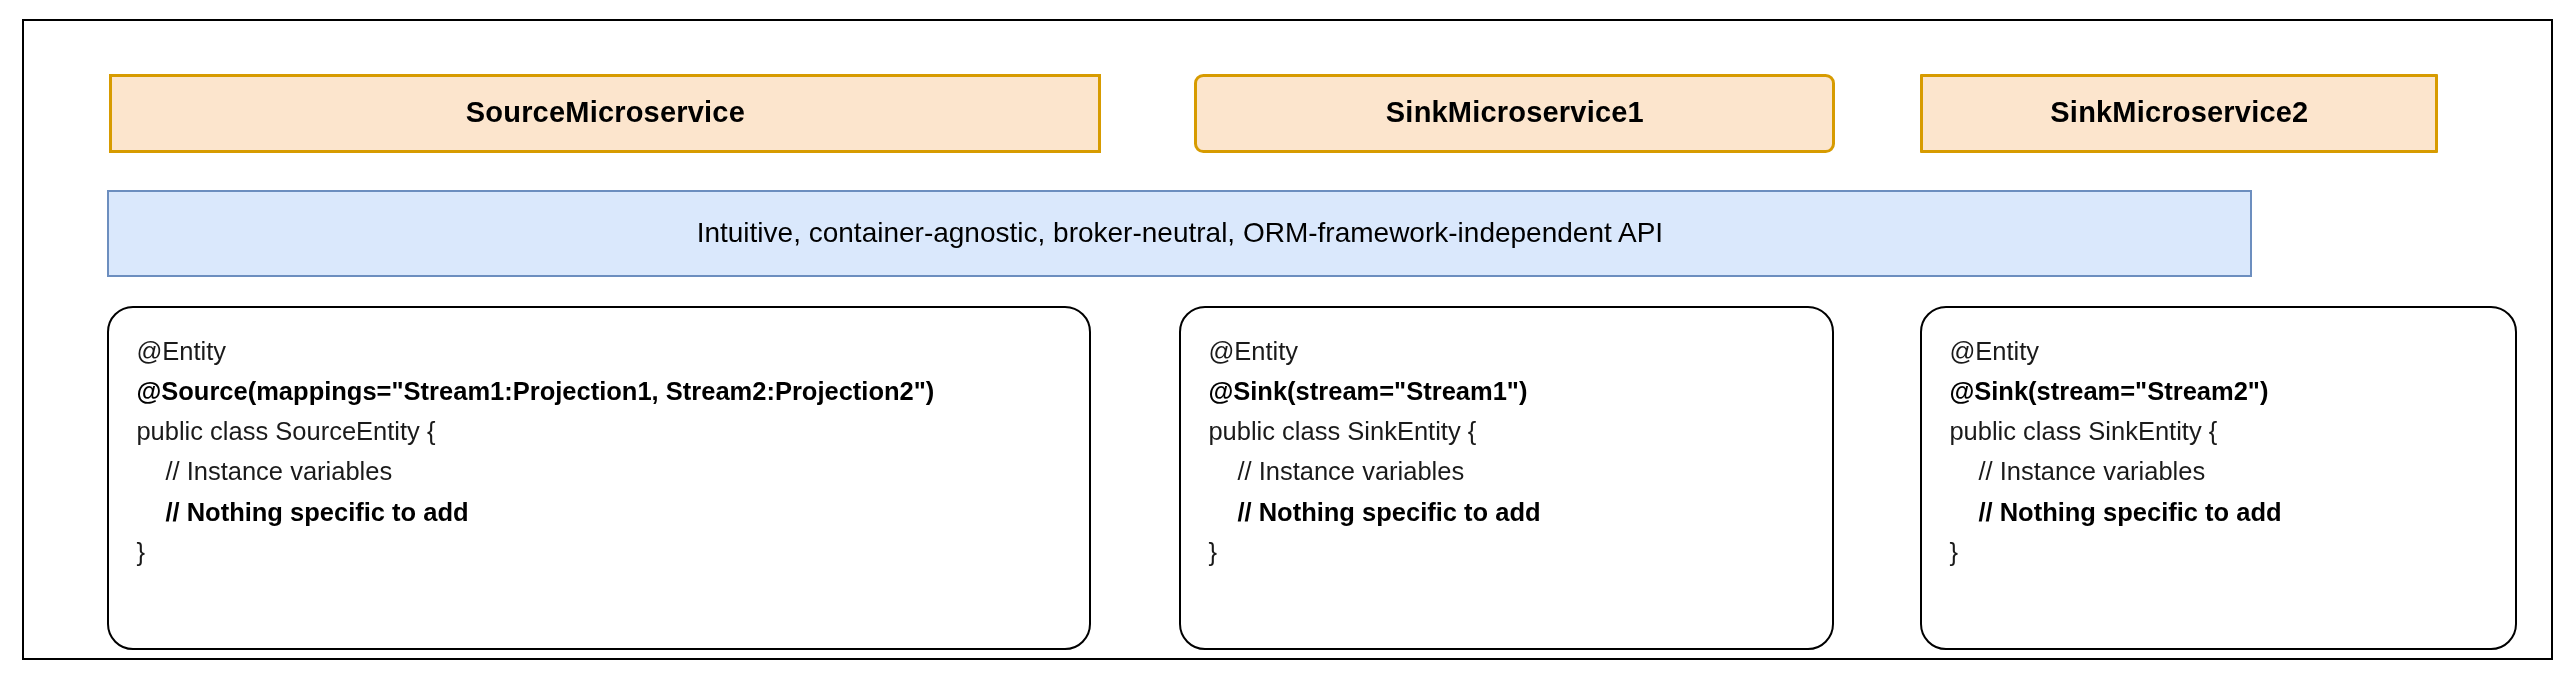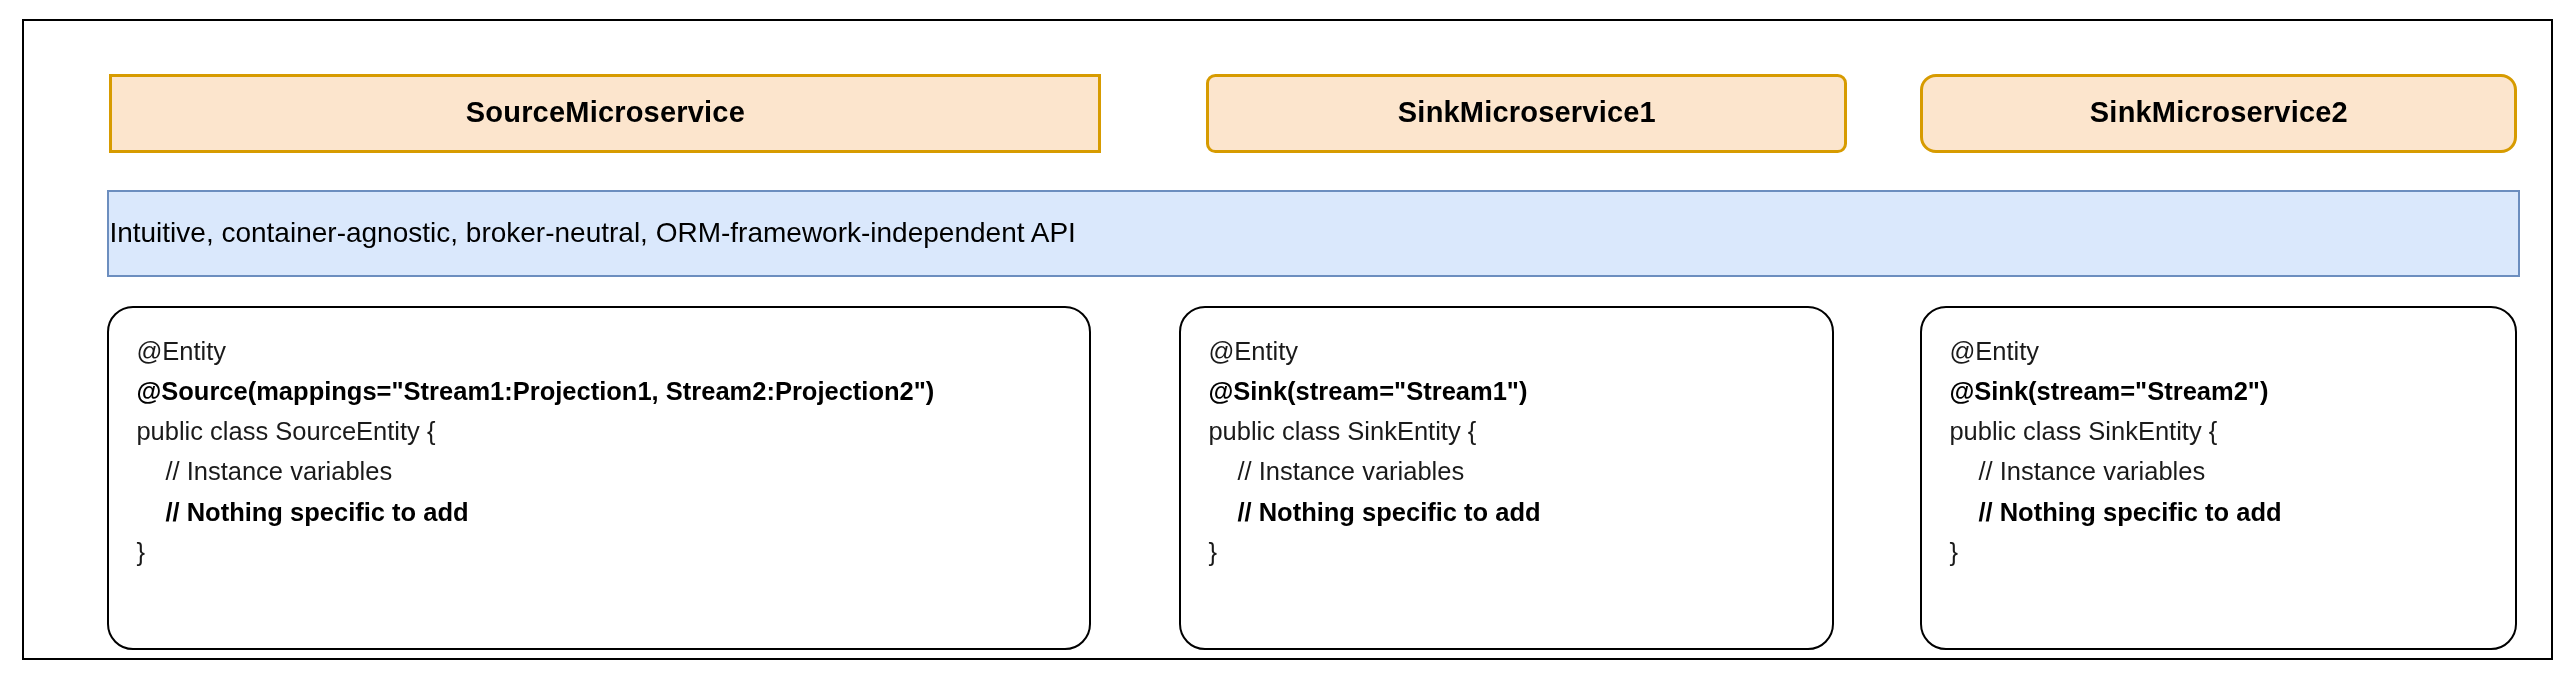--- a/index.html
+++ b/index.html
@@ -44,36 +44,36 @@
     text-align: center;
   }
   .service-header .service-title {
     font-size: 29px;
     font-weight: bold;
     color: #000000;
     letter-spacing: 0.2px;
     line-height: 1.1;
   }
   #svc-0 { left: 85px; top: 53px; width: 992px; height: 79px; border-radius: 0; }
-  #svc-1 { left: 1170px; top: 53px; width: 641px; height: 79px; border-radius: 9.3px; margin-left: 12px; }
-  #svc-2 { left: 1896px; top: 53px; width: 597px; height: 79px; border-radius: 16px; }
+  #svc-1 { left: 1170px; top: 53px; width: 641px; height: 79px; border-radius: 9.3px; }
+  #svc-2 { left: 1896px; top: 53px; width: 518px; height: 79px; border-radius: 1px; }
 
   
   .api-bar {
     position: absolute;
     left: 83px;
     top: 169px;
-    width: 2413px;
+    width: 2145px;
     height: 87px;
     box-sizing: border-box;
     background: #DAE8FC;
     border: 2.3px solid #6C8EBF;
     display: flex;
     align-items: center;
-    justify-content: flex-start;
+    justify-content: center;
   }
   .api-bar .api-text {
     font-size: 28px;
     font-weight: normal;
     color: #000000;
     line-height: 1.15;
   }
 
   
   .code-box {

